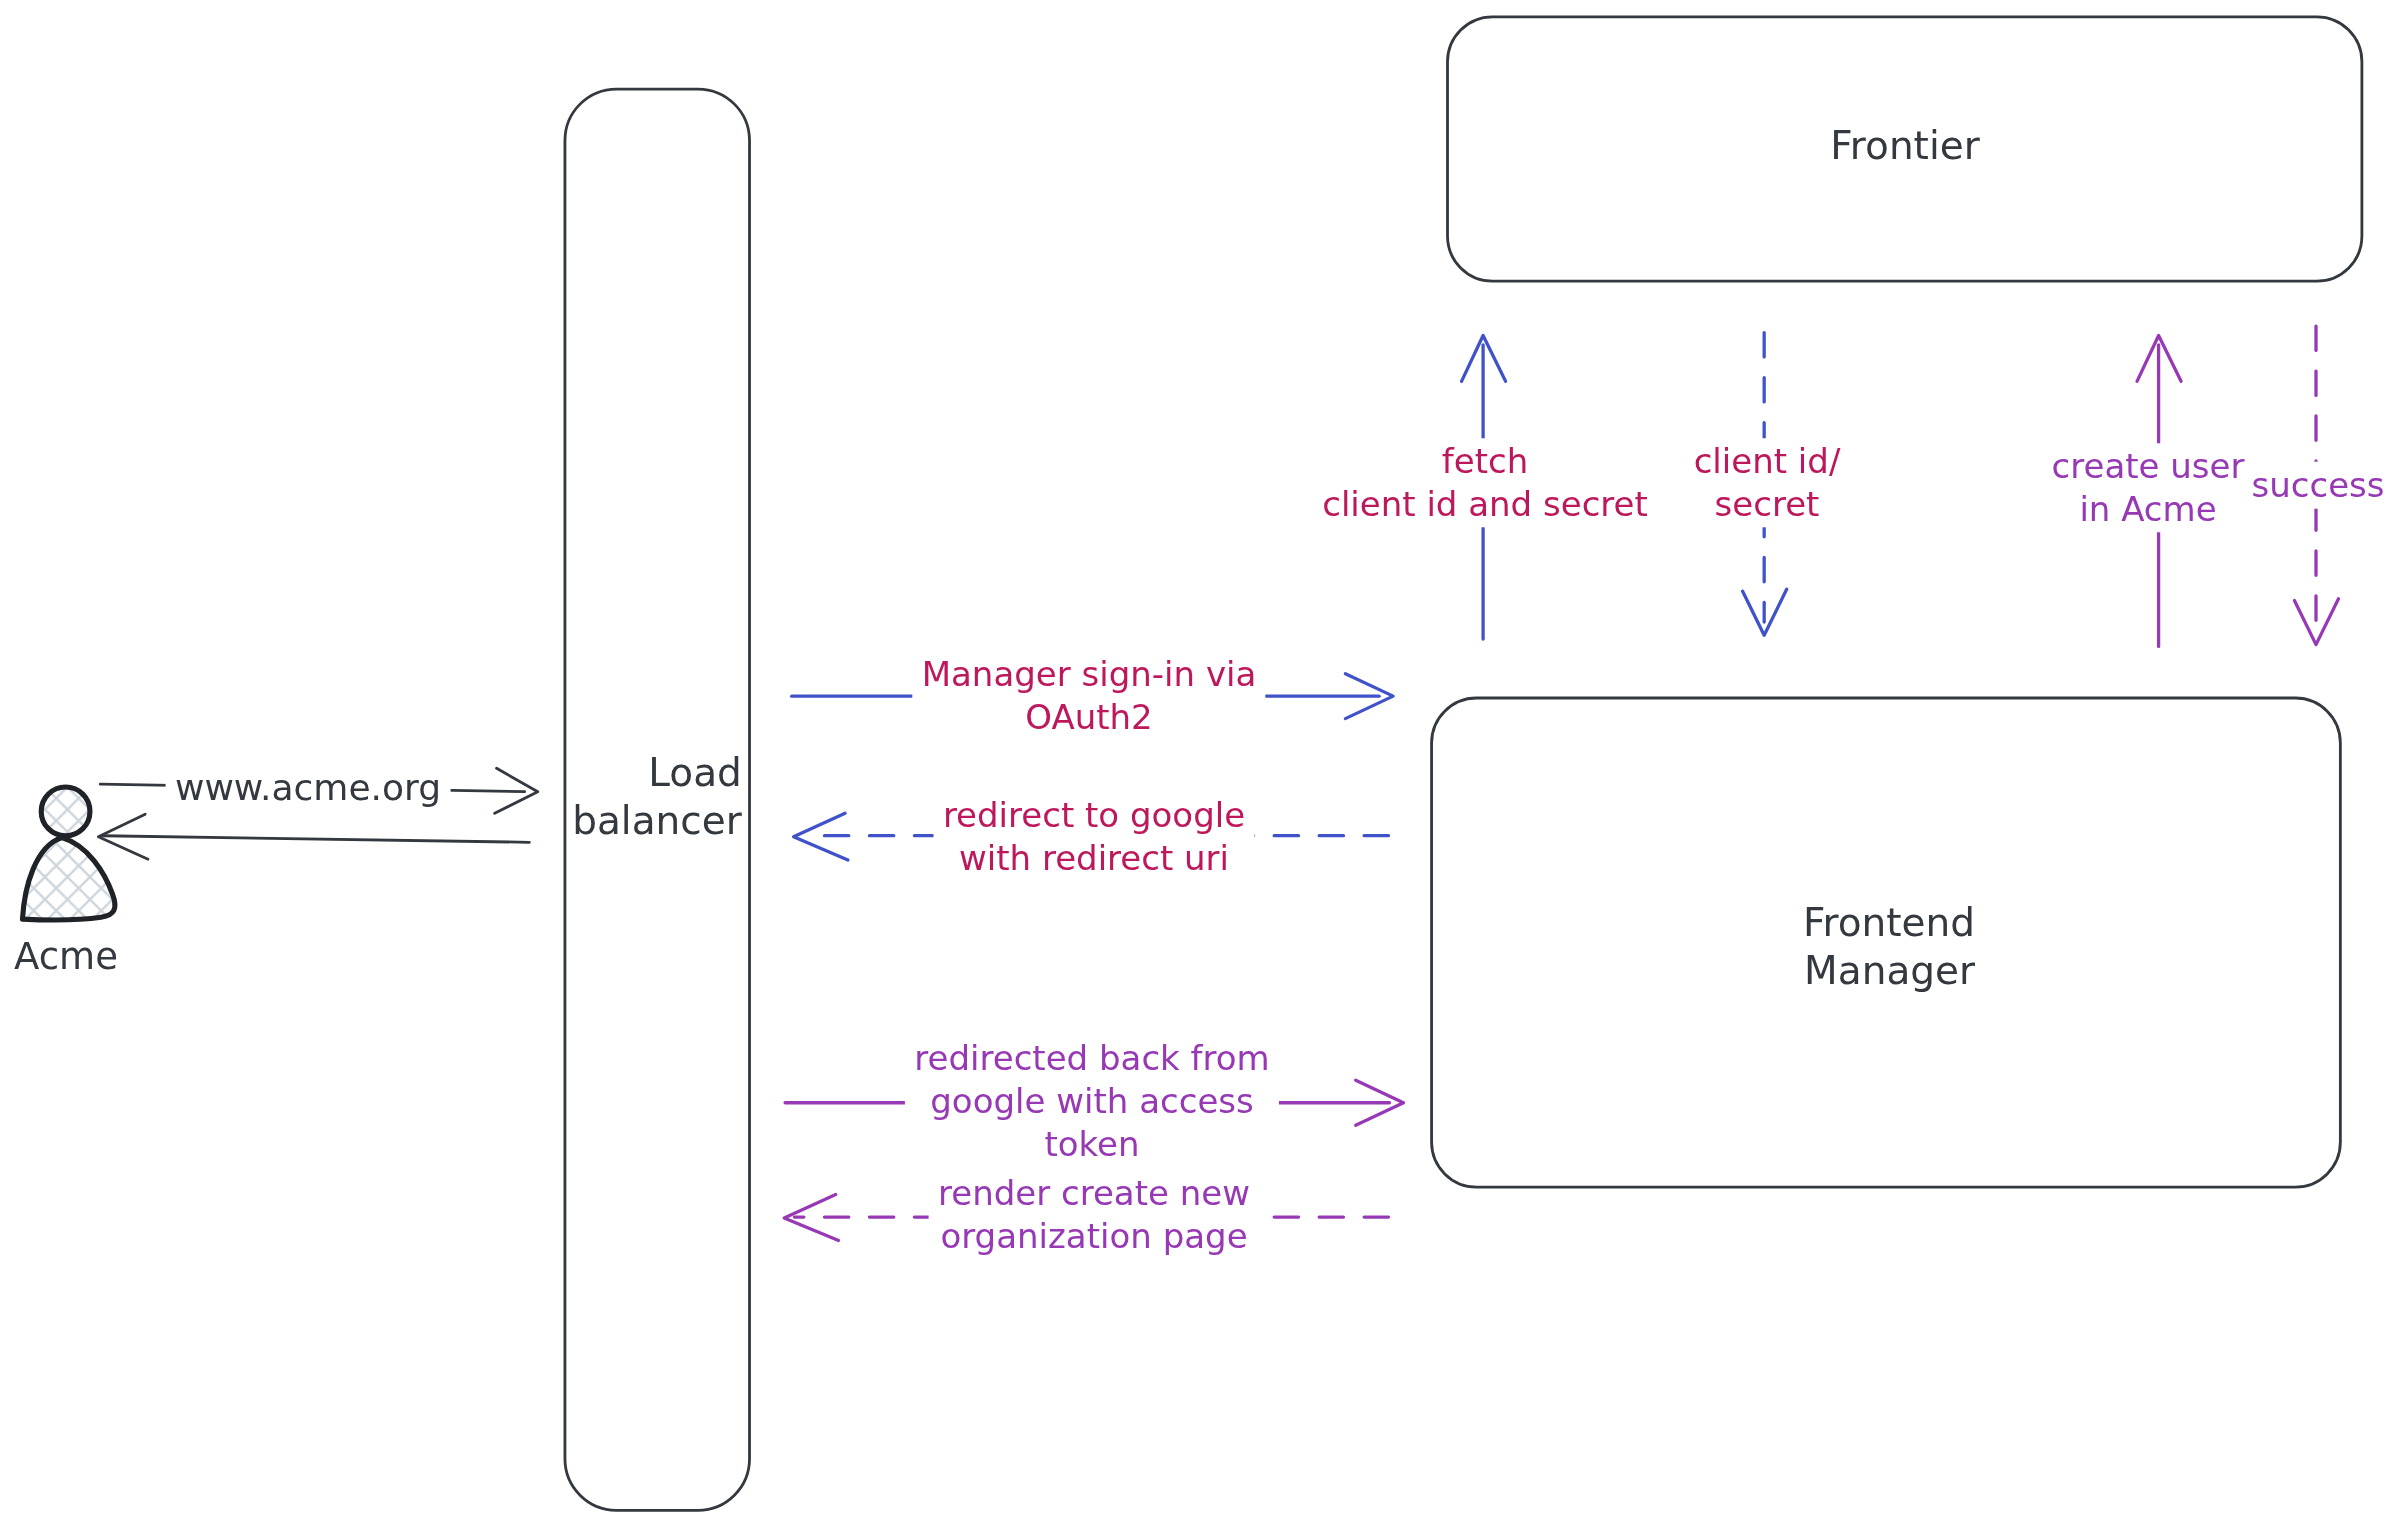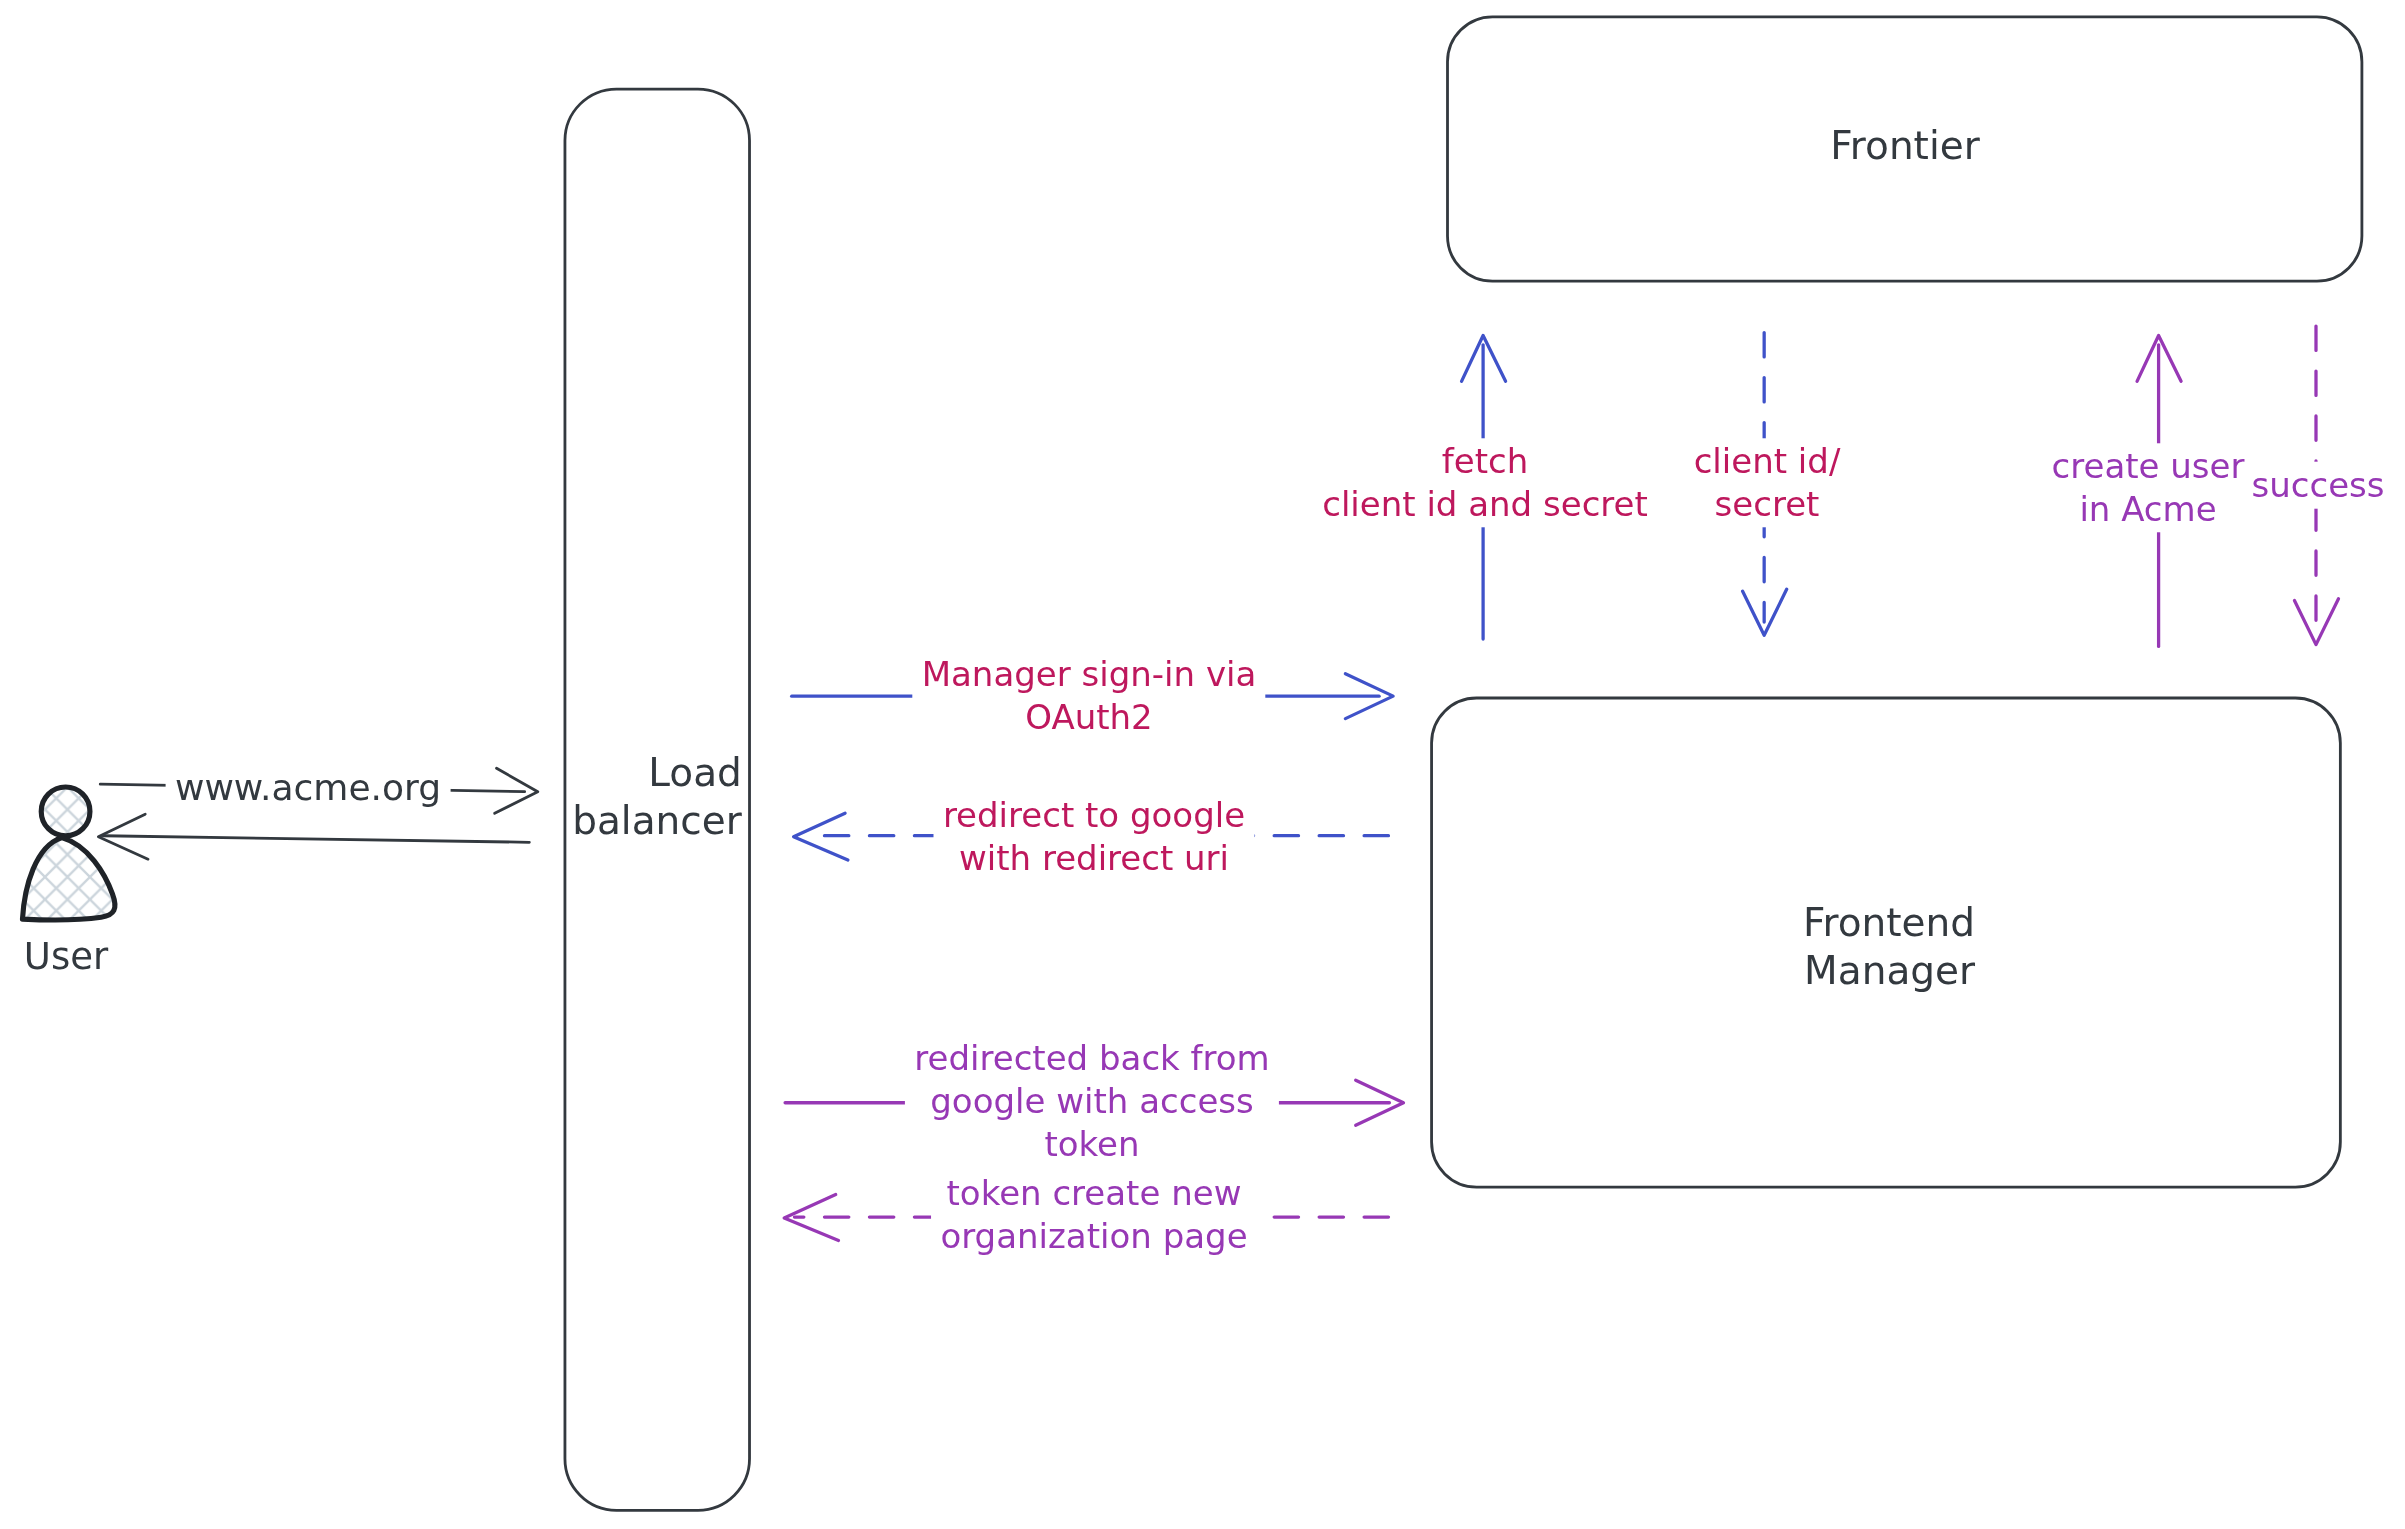--- a/index.html
+++ b/index.html
@@ -116,39 +116,39 @@
       <line x1="2304" y1="690" x2="2304" y2="368"></line>
       <path d="M2281 407 L2304 358 L2328 407"></path>
     </g>
 
     <g stroke="#9738b5" stroke-width="3.5" stroke-linecap="round" stroke-linejoin="round">
       <line x1="2472" y1="348" x2="2472" y2="674" stroke-dasharray="26 22"></line>
       <path d="M2449 641 L2472 688 L2496 639"></path>
     </g>
   </svg>
 
-  <div class="node-label lbl-user ink">User</div>
+  <div class="node-label lbl-user ink">Acme</div>
   <div class="node-label lbl-lb ink fs-title">Load
 balancer</div>
   <div class="node-label lbl-frontier ink fs-title">Frontier</div>
   <div class="node-label lbl-fm ink fs-title">Frontend
 Manager</div>
 
   <div class="label lbl-www ink">www.acme.org</div>
   <div class="label lbl-google-signin blue fs-msg">Manager sign-in via
 OAuth2</div>
   <div class="label lbl-redirect-google blue fs-msg">redirect to google
 with redirect uri</div>
   <div class="label lbl-fetch-secret blue fs-msg">fetch
 client id and secret</div>
   <div class="label lbl-client-id blue fs-msg">client id/
 secret</div>
   <div class="label lbl-redirected-back purple fs-msg">redirected back from
 google with access
 token</div>
-  <div class="label lbl-render-org purple fs-msg">token create new
+  <div class="label lbl-render-org purple fs-msg">render create new
 organization page</div>
   <div class="label lbl-create-user purple fs-msg">create user
 in Acme</div>
   <div class="label lbl-success purple fs-msg">success</div>
 
 </div>
 
 
 </body></html>

